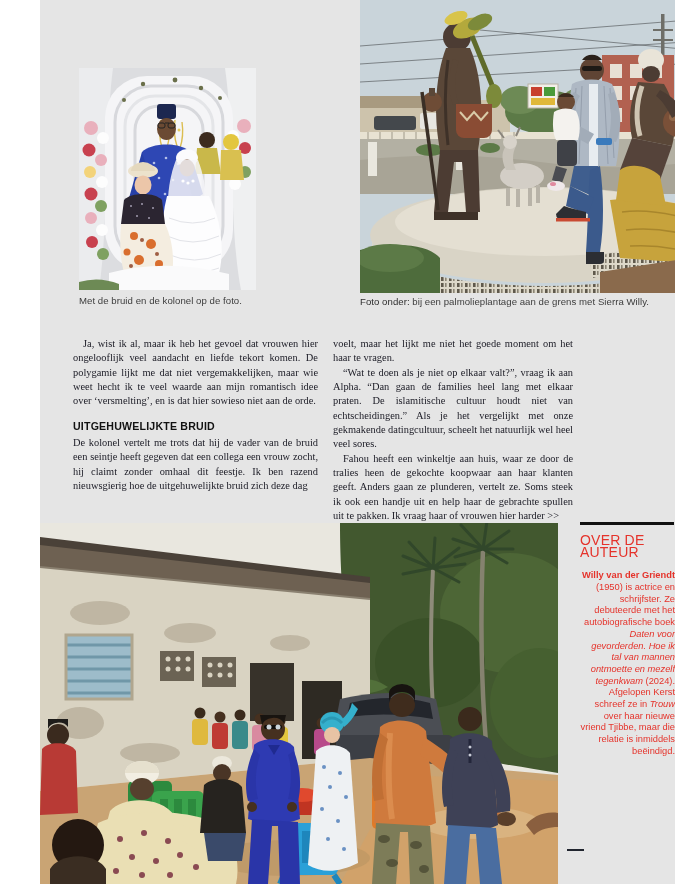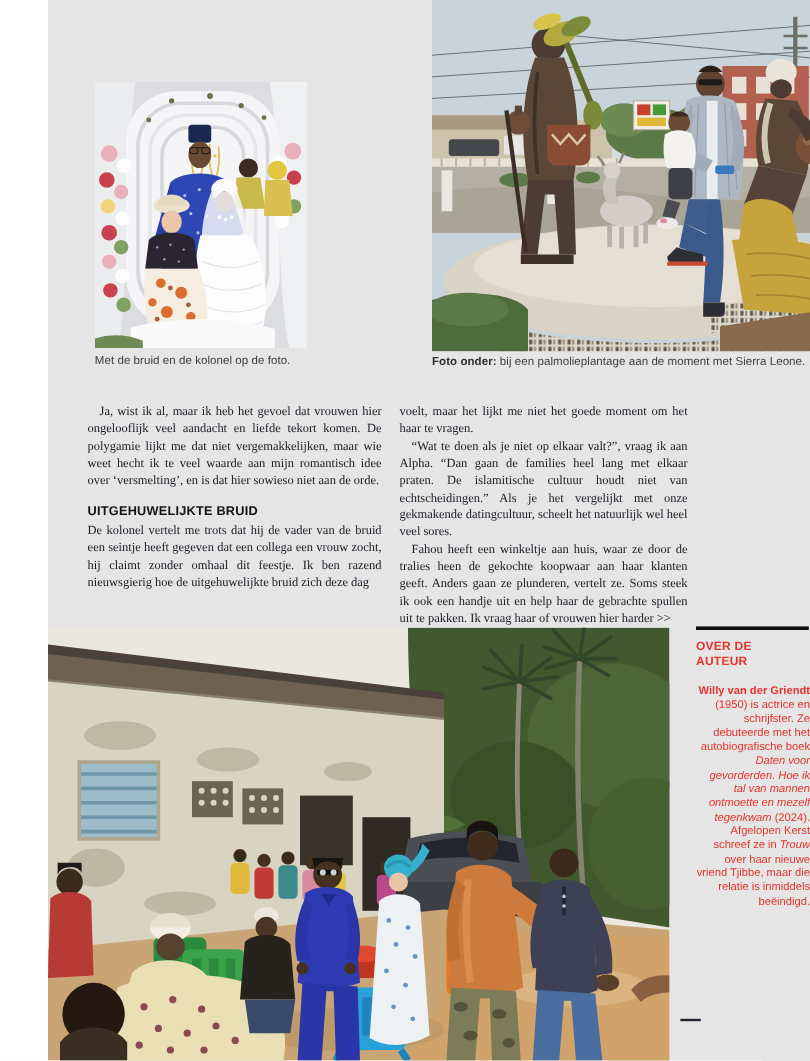--- a/index.html
+++ b/index.html
@@ -10,38 +10,38 @@
   .photo { position:absolute; overflow:hidden; }
   .photo svg { display:block; width:100%; height:100%; }
   .photo-wedding   { left:39px;  top:68px;  width:177px; height:222px; }
   .photo-sculpture { left:320px; top:0;     width:355px; height:293px; }
   .photo-plantation{ left:0;     top:523px; width:518px; height:361px; }
 
   .caption { position:absolute; font-size:9.6px; line-height:13px;
     color:var(--caption-text,#3d3d3d); letter-spacing:0.05px; }
   .caption-wedding   { left:39px;  top:294px; width:260px; }
   .caption-sculpture { left:320px; top:295px; width:350px; }
-  .caption b { font-weight:bold; color:#2e2e2e; }
+  .caption b { font-weight:normal; color:#2e2e2e; }
 
   .article-col { position:absolute; top:337px;
     font-family:"Liberation Serif", serif; font-size:10.4px; line-height:14.35px;
     color:var(--body-text,#20202a); text-align:justify; }
   .col1 { left:33px;  width:245px; }
   .col2 { left:293px; width:240px; }
   .article-col p { margin:0; }
   .article-col p.indent { text-indent:10px; }
   .article-heading {
     font-family:"Liberation Sans", sans-serif; font-weight:bold;
     font-size:10.6px; letter-spacing:0.2px; color:var(--heading-text,#121212);
     margin:10px 0 3px 0; text-align:left; }
 
   .sidebar { position:absolute; left:540px; top:522px; width:95px; }
   .sidebar-rule { width:94px; height:2.5px; background:#111; margin-bottom:9px; }
-  .sidebar-title { color:var(--accent-red,#e5332b); font-weight:bold;
-    font-size:10px; line-height:12.4px; letter-spacing:0.2px; }
+  .sidebar-title { color:var(--accent-red,#e5332b); font-weight:normal;
+    font-size:14px; line-height:12.4px; letter-spacing:0.2px; }
   .sidebar-bio { margin-top:12px; color:var(--accent-red,#e5332b);
     font-size:9.3px; line-height:11.7px;text-align:right; }
   .bio-bold { font-weight:bold; }
   .bio-italic { font-style:italic; }
 
   .pageno-rule { position:absolute; left:527px; top:849px; width:17px; height:2px; background:#20242e; }
   .pageno { position:absolute; left:548px; top:884px;
     font-family:"Liberation Serif", serif; font-style:italic; font-size:10px;
     color:var(--page-number,#1d2440); }
 </style>
@@ -307,21 +307,21 @@
         <path d="M300 90 C312 96 320 104 322 112 l-10 6 C308 110 302 100 296 96 Z" fill="#4c3c33"></path>
         <path d="M272 138 L260 170 L300 180 L312 146 Z" fill="#55433a"></path>
         <path d="M260 170 C270 162 290 166 300 176 L306 206 L256 200 Z" fill="#c7a33c"></path>
       </g>
       <path d="M0 250 C40 240 70 246 80 258 L80 293 L0 293 Z" fill="#4e6c3c"></path>
       <ellipse cx="30" cy="258" rx="34" ry="14" fill="#5c7a47"></ellipse>
       <path d="M240 272 L355 254 L355 293 L240 293 Z" fill="#8a6a4c"></path>
     </svg>
   </div>
   <div class="caption caption-sculpture">
-    <div><b>Foto onder:</b><span> bij een palmolieplantage aan de moment met Sierra Leone.</span></div>
+    <div><b>Foto onder:</b><span> bij een palmolieplantage aan de grens met Sierra Willy.</span></div>
   </div>
 
   <div class="article-col col1">
     <p class="indent">Ja, wist ik al, maar ik heb het gevoel dat vrouwen hier ongelooflijk veel aandacht en liefde tekort komen. De polygamie lijkt me dat niet vergemakkelijken, maar wie weet hecht ik te veel waarde aan mijn romantisch idee over ‘versmelting’, en is dat hier sowieso niet aan de orde.</p>
     <h3 class="article-heading">UITGEHUWELIJKTE BRUID</h3>
     <p>De kolonel vertelt me trots dat hij de vader van de bruid een seintje heeft gegeven dat een collega een vrouw zocht, hij claimt zonder omhaal dit feestje. Ik ben razend nieuwsgierig hoe de uitgehuwelijkte bruid zich deze dag</p>
   </div>
   <div class="article-col col2">
     <p>voelt, maar het lijkt me niet het goede moment om het haar te vragen.</p>
     <p class="indent">“Wat te doen als je niet op elkaar valt?”, vraag ik aan Alpha. “Dan gaan de families heel lang met elkaar praten. De islamitische cultuur houdt niet van echtscheidingen.” Als je het vergelijkt met onze gekmakende datingcultuur, scheelt het natuurlijk wel heel veel sores.</p>

